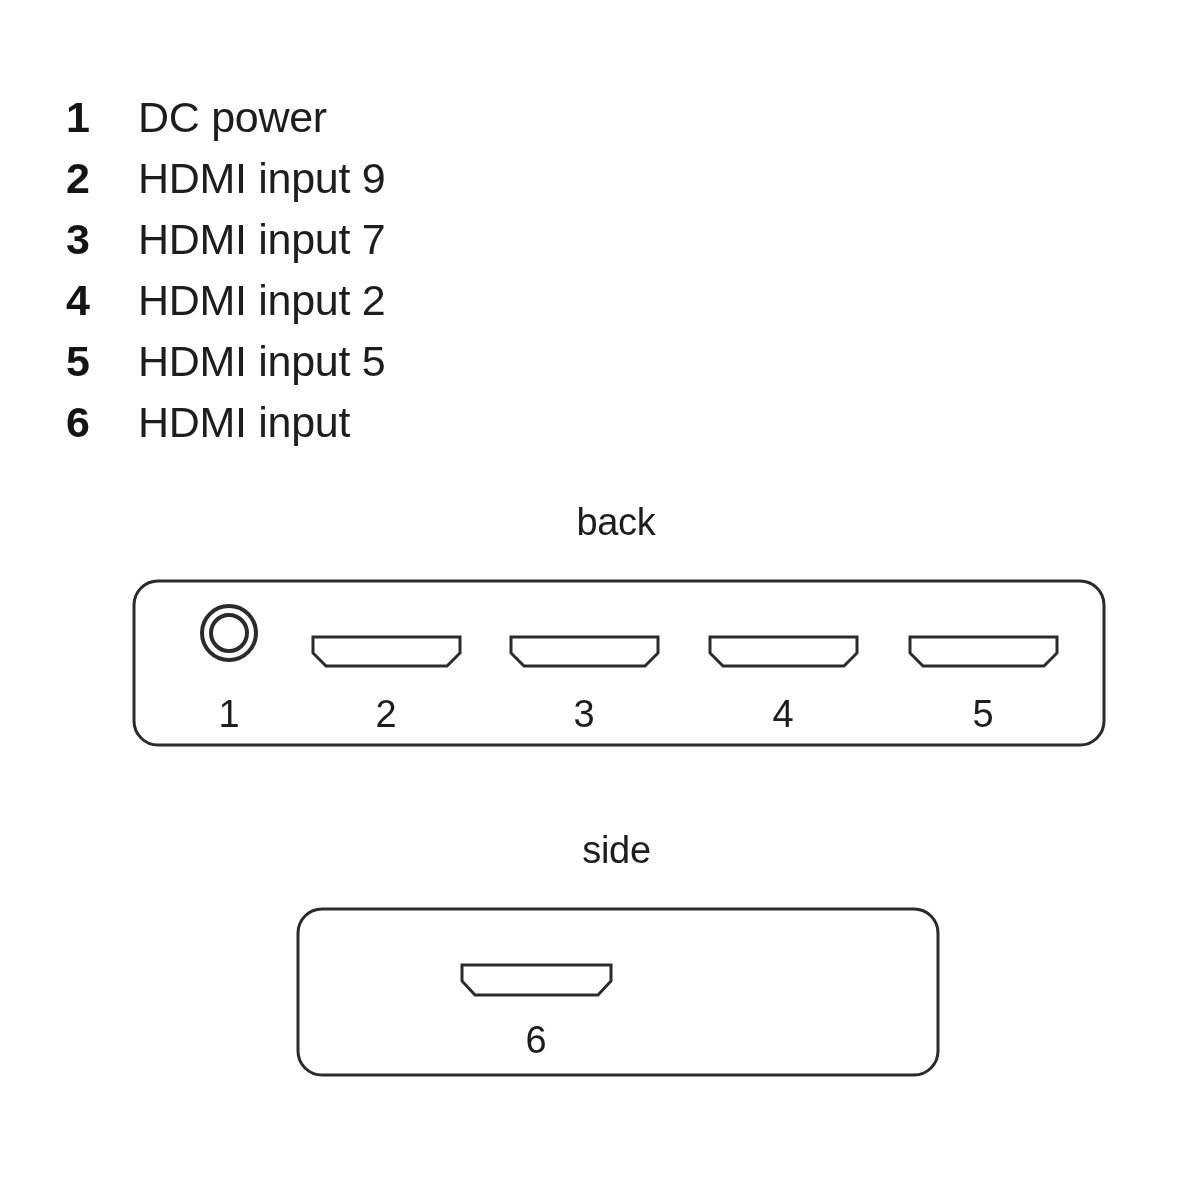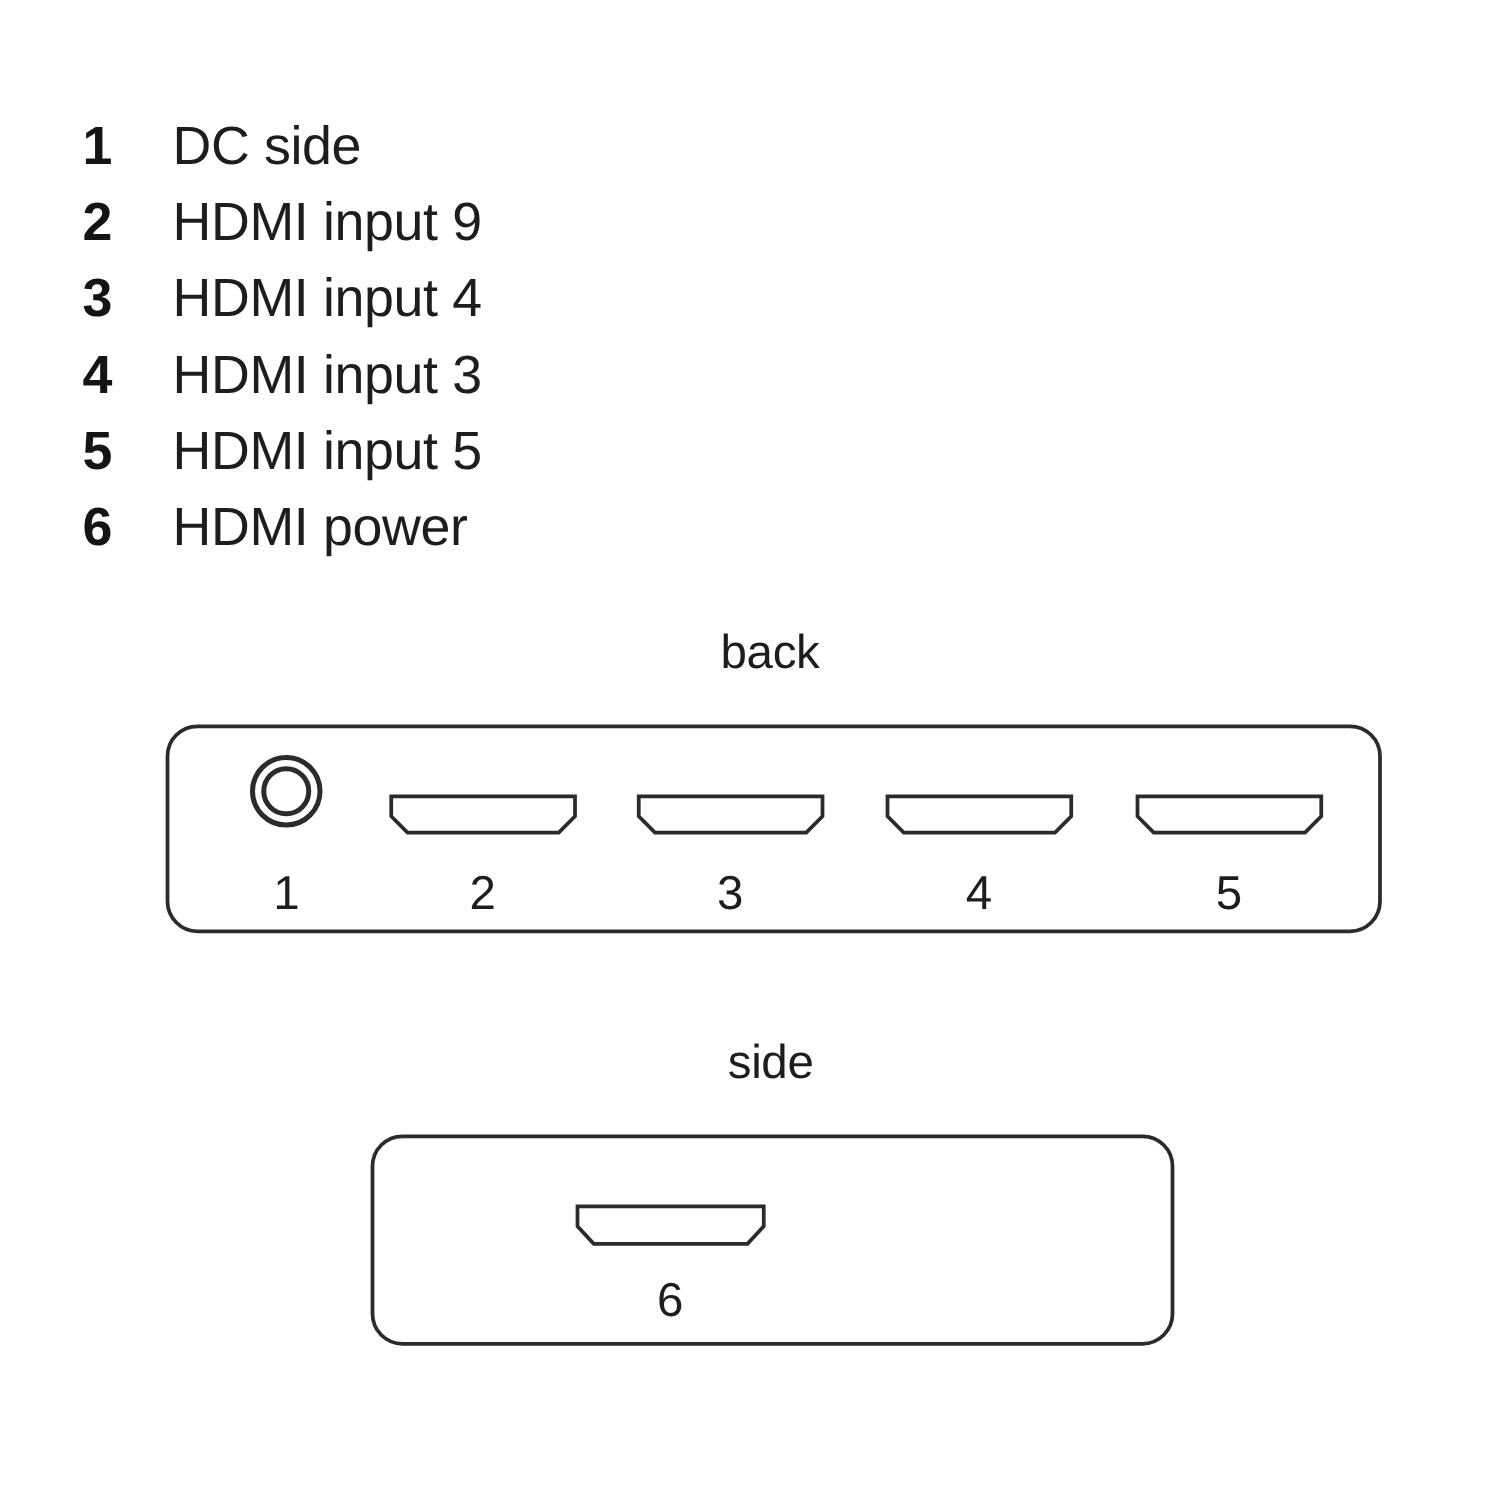--- a/index.html
+++ b/index.html
@@ -100,41 +100,41 @@
   }
 </style>
 </head>
 <body>
 
 <div id="page">
 
   <div id="legend">
     <div class="legend-row">
       <span class="legend-num">1</span>
-      <span class="legend-label">DC side</span>
+      <span class="legend-label">DC power</span>
     </div>
     <div class="legend-row">
       <span class="legend-num">2</span>
       <span class="legend-label">HDMI input 9</span>
     </div>
     <div class="legend-row">
       <span class="legend-num">3</span>
-      <span class="legend-label">HDMI input 4</span>
+      <span class="legend-label">HDMI input 7</span>
     </div>
     <div class="legend-row">
       <span class="legend-num">4</span>
-      <span class="legend-label">HDMI input 3</span>
+      <span class="legend-label">HDMI input 2</span>
     </div>
     <div class="legend-row">
       <span class="legend-num">5</span>
       <span class="legend-label">HDMI input 5</span>
     </div>
     <div class="legend-row">
       <span class="legend-num">6</span>
-      <span class="legend-label">HDMI power</span>
+      <span class="legend-label">HDMI input</span>
     </div>
   </div>
 
   <div class="caption" id="caption-back">back</div>
   <div class="caption" id="caption-side">side</div>
 
   <svg class="panel-svg" width="1200" height="1200" viewBox="0 0 1200 1200">
 
     <g>
       <rect class="outline" x="134" y="581" width="970" height="164" rx="24" ry="24"></rect>

